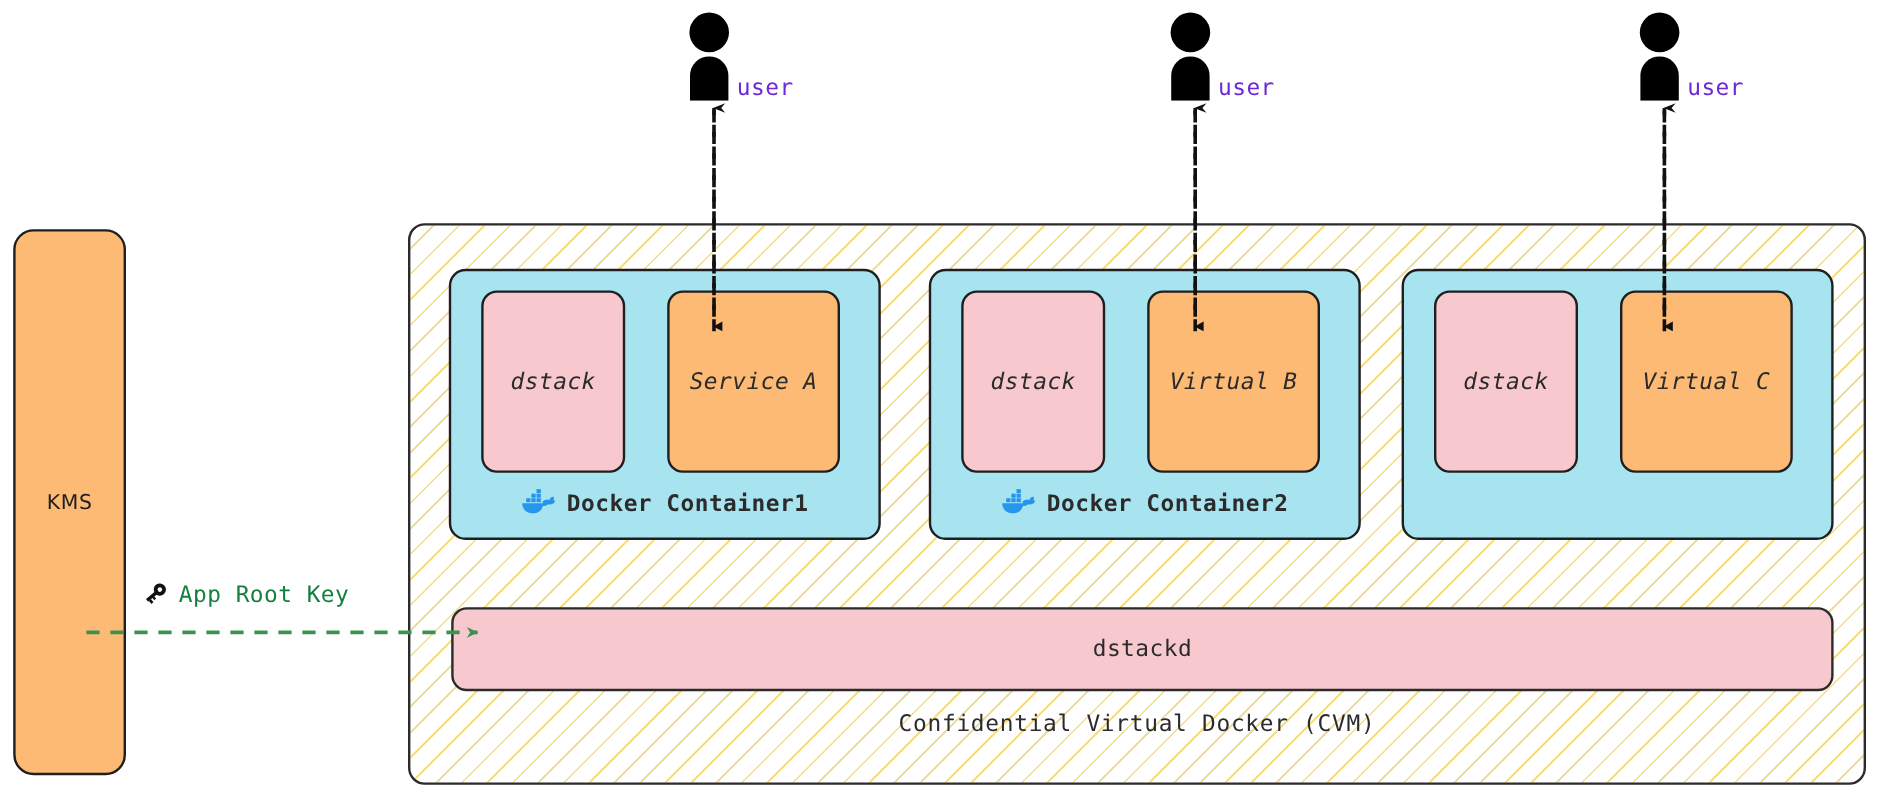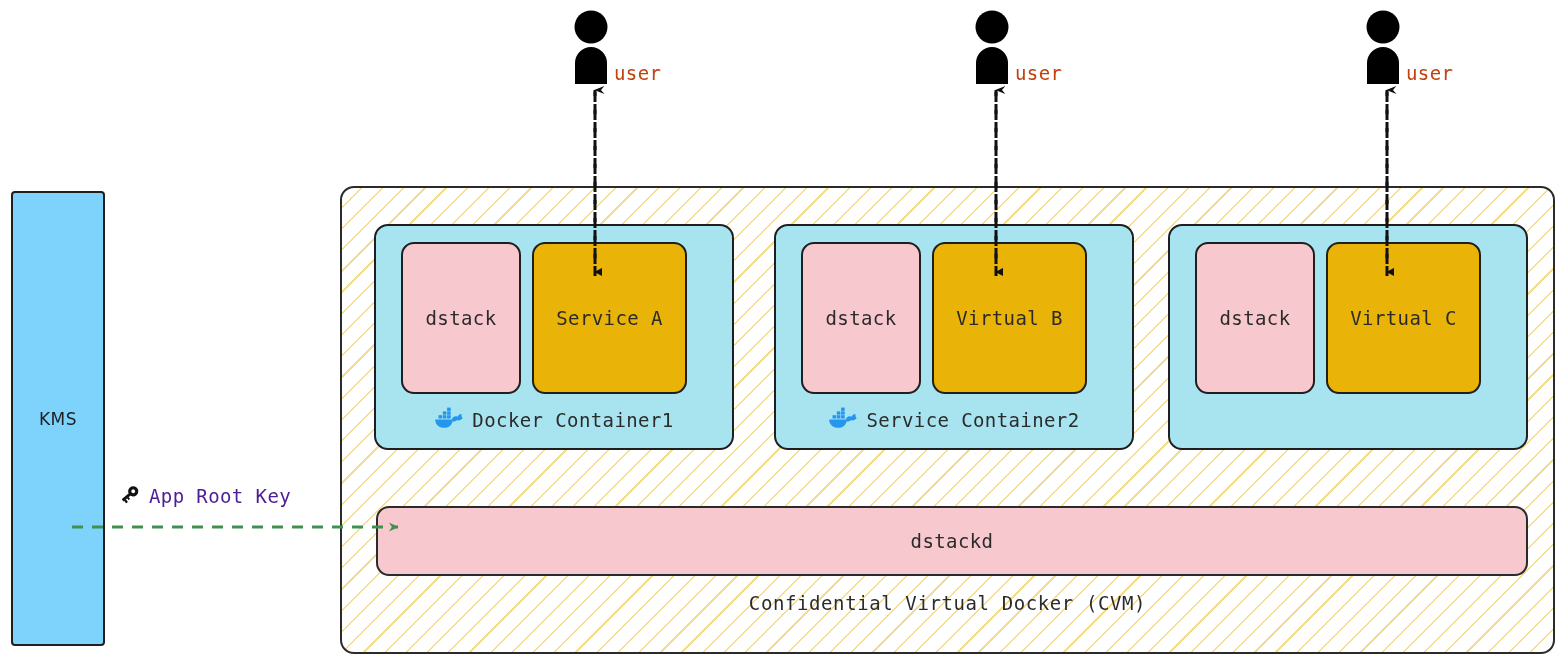--- a/index.html
+++ b/index.html
@@ -16,23 +16,23 @@
     height: 666px;
     background: #ffffff;
     overflow: hidden;
   }
   .abs { position: absolute; }
 
   
   #kms-box {
     left: 11px; top: 191px;
     width: 94px; height: 455px;
-    background: #7dd3fc;
+    background: #fdba74;
     border: 2.5px solid #1f1f1f;
-    border-radius: 4px;
+    border-radius: 17px;
     box-sizing: border-box;
     display: flex;
     align-items: center;
     justify-content: center;
   }
   #kms-box .lbl {
     font-family: "DejaVu Sans", sans-serif;
     font-size: 17px;
     color: #1f1f1f;
     letter-spacing: .5px;
@@ -70,57 +70,59 @@
     height: 226px;
   }
   #container-0 { left: 374px; width: 360px; }
   #container-1 { left: 774px; width: 360px; }
   #container-2 { left: 1168px; width: 360px; }
 
   .inner-row {
     position: absolute;
     left: 0; right: 0; top: 16px;
     height: 152px;
+    font-style: italic;
   }
   .dstack-box, .service-box {
     position: absolute;
     top: 0;
     height: 152px;
     box-sizing: border-box;
     border: 2.5px solid #1f1f1f;
     border-radius: 13px;
     display: flex;
     align-items: center;
     justify-content: center;
     font-size: 19px;
     color: #2b2b2b;
     letter-spacing: .4px;
   }
   .dstack-box {
     left: 25px; width: 120px;
     background: #f7c9ce;
   }
   .service-box {
-    left: 156px; width: 155px;
-    background: #eab308;
+    left: 180px; width: 144px;
+    background: #fdba74;
   }
 
   .container-footer {
     position: absolute;
     left: 0; right: 0;
     bottom: 14px;
     display: flex;
     align-items: center;
     justify-content: center;
     gap: 8px;
   }
   .container-footer .name {
     font-size: 19px;
     color: #2b2b2b;
     letter-spacing: .4px;
+    font-weight: bold;
   }
   .docker-whale { display: block; }
 
   
   #dstackd-bar {
     left: 376px; top: 484px;
     width: 1152px; height: 70px;
     box-sizing: border-box;
     background: #f7c9ce;
     border: 2.5px solid #2b2b2b;
@@ -139,42 +141,42 @@
   #user-0 { left: 570px; }
   #user-1 { left: 971px; }
   #user-2 { left: 1362px; }
   .user-group .row {
     display: flex;
     align-items: flex-end;
     gap: 2px;
   }
   .user-group .ulabel {
     font-size: 19px;
-    color: #c2410c;
+    color: #6d28d9;
     padding-bottom: 4px;
     letter-spacing: .4px;
   }
 
   
   #overlay {
     left: 0; top: 0;
     width: 1566px; height: 666px;
     pointer-events: none;
   }
 
   
   #key-label {
     left: 118px; top: 482px;
     display: flex;
     align-items: center;
     gap: 7px;
   }
   #key-label .txt {
     font-size: 19px;
-    color: #4c1d95;
+    color: #15803d;
     letter-spacing: .4px;
   }
 </style>
 </head>
 <body>
 
 <div id="stage">
 
   <div class="abs" id="kms-box">
     <span class="lbl">KMS</span>
@@ -220,21 +222,21 @@
             <rect x="8.8" y="9.2" width="3.6" height="3.3"></rect>
             <rect x="13.1" y="9.2" width="3.6" height="3.3"></rect>
             <rect x="8.8" y="5.4" width="3.6" height="3.3"></rect>
             <rect x="13.1" y="5.4" width="3.6" height="3.3"></rect>
             <rect x="13.1" y="1.6" width="3.6" height="3.3"></rect>
             <path d="M1.2 13.4 h17.5 c0 4.6 -3.2 8.4 -8.4 8.4 c-5.4 0 -9.1 -3.4 -9.1 -8.4 z"></path>
             <path d="M18.2 12.2 c1.6 -1.9 3.9 -2.4 5.6 -1.5 c0.6 -2.1 2.4 -2.9 3.8 -2.6 c-0.5 1.6 0 3.2 1.1 3.9 c-1.1 1.9 -3.4 2.7 -5.8 2.3 c-1.5 1.3 -3.3 1.5 -4.7 1.1 z"></path>
           </g>
         </svg>
       </span>
-      <span class="name">Service Container2</span>
+      <span class="name">Docker Container2</span>
     </div>
   </div>
 
   <div class="abs docker-container" id="container-2">
     <div class="inner-row">
       <div class="dstack-box">dstack</div>
       <div class="service-box">Virtual C</div>
     </div>
   </div>
 

